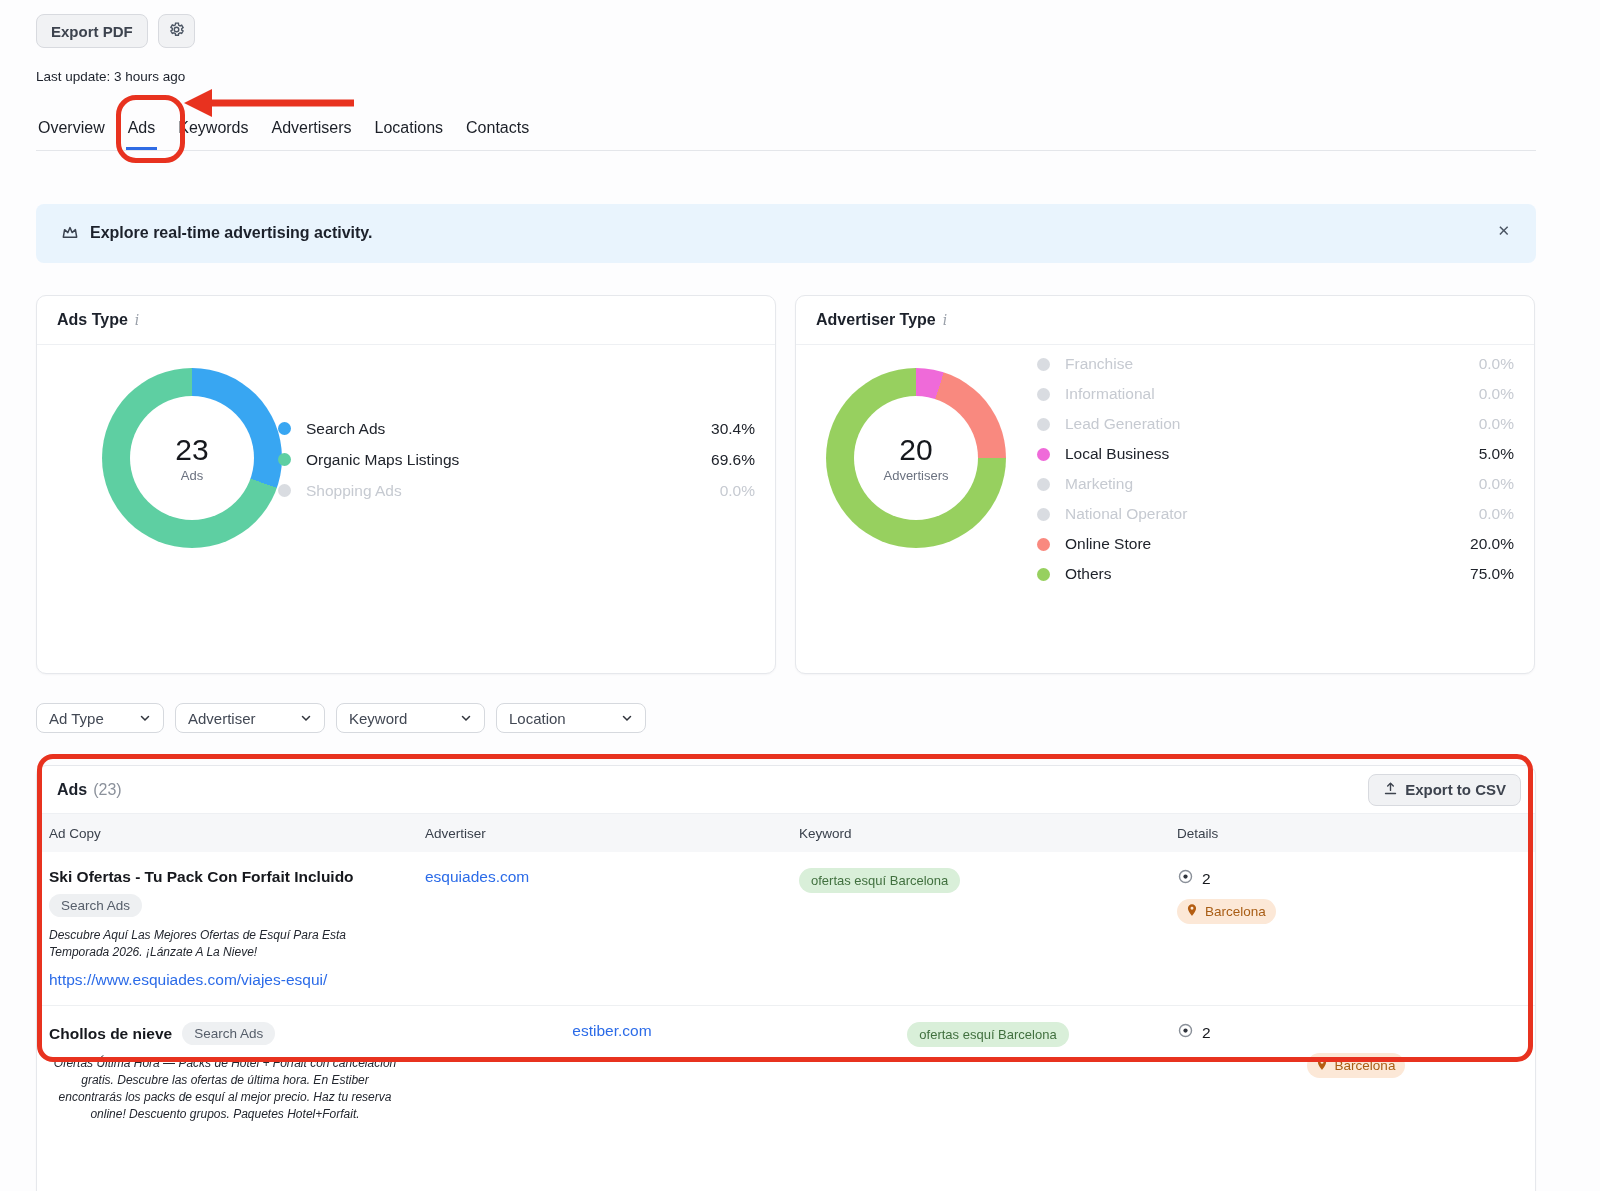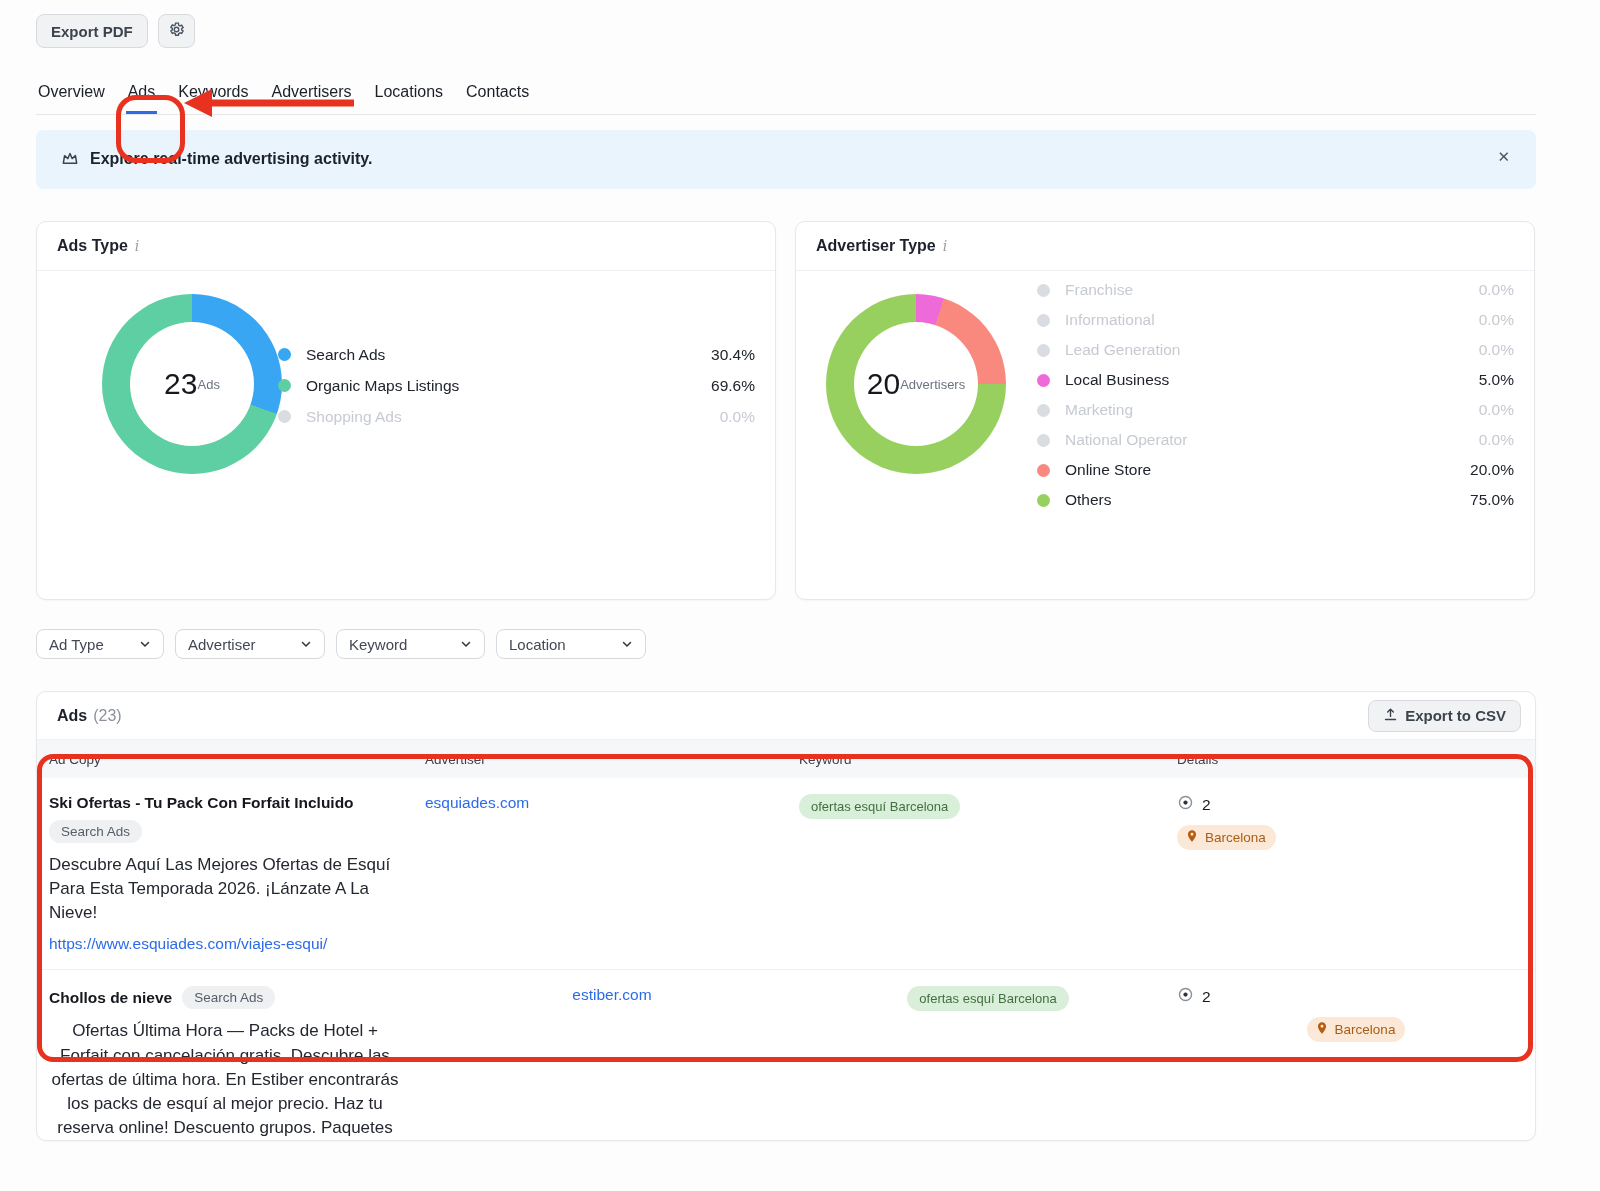--- a/index.html
+++ b/index.html
@@ -19,38 +19,38 @@
   .btn.icon-only { padding:6px 9px; }
   .last-update { margin-top:21px; font-size:13.5px; color:#1c212b; }
 
   
   .tabs { margin-top:35px; display:flex; column-gap:19px; border-bottom:1px solid #e4e6ea;
     padding-bottom:13px; position:relative; }
   .tab { font-size:16px; font-weight:500; color:#1b1f27; cursor:pointer; position:relative; padding:0 2px; }
   .tab.active::after { content:""; position:absolute; left:0; right:0; bottom:-13px; height:3px; background:#2f6be4; }
 
   
-  .banner { margin-top:15px; background:#e9f4fd; border-radius:8px; padding:19px 24px 20px 24px; position:relative; }
+  .banner { margin-top:53px; background:#e9f4fd; border-radius:8px; padding:19px 24px 20px 24px; position:relative; }
   .banner-title-row { display:flex; align-items:center; gap:10px; }
   .banner-title { font-size:16px; font-weight:bold; }
   .banner-body { margin-top:9px; margin-left:30px; font-size:15px; color:#1d2330; }
   .banner-close { position:absolute; right:26px; top:18px; color:#4b5563; font-size:15px; cursor:pointer; }
   .crown { color:#3b4350; display:inline-flex; }
 
   
   .cards { margin-top:32px; display:flex; gap:19px; }
   .card { background:#fff; border:1px solid #e6e8ec; border-radius:10px; box-shadow:0 1px 2px rgba(20,25,40,.04); }
   .chart-card { width:740px; height:379px; position:relative; }
   .card-head { height:49px; display:flex; align-items:center; gap:7px; padding:0 20px;
     border-bottom:1px solid #eef0f3; font-size:16px; font-weight:bold; }
   .info-i { color:#9aa0aa; font-family:"DejaVu Serif",serif; font-style:italic; font-size:14px; font-weight:normal; }
   .card-body { position:relative; height:268px; }
   .donut { position:absolute; width:180px; height:180px; border-radius:50%; }
   .donut-hole { position:absolute; left:28px; top:28px; width:124px; height:124px; border-radius:50%;
-    background:#fff; display:flex; align-items:center; justify-content:center; }
+    background:#fff; display:flex; flex-direction:column; align-items:center; justify-content:center; }
   .donut-num { font-size:30px; font-weight:500; color:#16181d; }
   .donut-sub { font-size:13px; color:#6b7280; margin-top:1px; }
   .legend { position:absolute; left:241px; right:20px; }
   .legend-row { display:flex; align-items:center; height:30px; }
   .legend-row.tall { height:31px; }
   .legend-dot { width:13px; height:13px; border-radius:50%; flex:0 0 13px; }
   .legend-label { margin-left:15px; font-size:15.5px; color:#20242c; }
   .legend-val { margin-left:auto; font-size:15.5px; color:#20242c; }
   .legend-row.muted .legend-label, .legend-row.muted .legend-val { color:#c6cad1; }
   .legend-row.muted .legend-dot { background:#d9dce1 !important; }
@@ -71,21 +71,21 @@
   .table-count { font-size:16px; color:#8b919b; margin-left:6px; }
   .csv-btn { margin-left:auto; }
   .cols { background:#f6f7f9; height:38px; display:grid; grid-template-columns:376px 374px 378px 1fr;
     align-items:center; padding-left:12px; font-size:13.5px; color:#3a414c; }
   .trow { display:grid; grid-template-columns:376px 374px 378px 1fr; padding:16px 0 16px 12px;
     border-bottom:1px solid #eef0f2; }
   .ad-title { font-size:15.5px; font-weight:bold; color:#16181d; }
   .title-line { display:flex; align-items:center; gap:10px; flex-wrap:wrap; }
   .type-pill { display:inline-block; background:#eef0f2; color:#565e6a; font-size:13.5px;
     border-radius:999px; padding:4px 12px; }
-  .ad-desc { margin-top:10px; font-size:17px; line-height:1.42; color:#23272f; max-width:345px; }
+  .ad-desc { margin-top:10px; font-size:12px; line-height:1.42; color:#23272f; max-width:345px;font-style:italic; }
   .ad-url { display:inline-block; margin-top:10px; font-size:15.5px; color:#2b6be8; text-decoration:none; }
   .adv-link { font-size:15.5px; color:#2b6be8; text-decoration:none; }
   .kw-pill { display:inline-block; background:#d9efd9; color:#41703f; font-size:13px;
     border-radius:999px; padding:5px 12px; }
   .views { display:flex; align-items:center; gap:8px; font-size:15.5px; color:#16181d; }
   .loc-pill { display:inline-flex; align-items:center; gap:6px; margin-top:10px; background:#fce8d7;
     color:#a85d15; font-size:13.5px; border-radius:999px; padding:4px 10px 4px 8px; }
 
   
   .ann { position:absolute; pointer-events:none; z-index:50; }
@@ -103,20 +103,21 @@
       <button class="btn icon-only">
         <span>
           <svg width="17" height="17" viewBox="0 0 24 24" fill="none" stroke="#4b5563" stroke-width="2">
             <circle cx="12" cy="12" r="3.2"></circle>
             <path d="M19.4 12a7.4 7.4 0 0 0-.1-1.1l2-1.5-2-3.4-2.3 1a7.5 7.5 0 0 0-1.9-1.1L14.7 3h-4l-.4 2.5a7.5 7.5 0 0 0-1.9 1.1l-2.3-1-2 3.4 2 1.5a7.4 7.4 0 0 0 0 2.2l-2 1.5 2 3.4 2.3-1a7.5 7.5 0 0 0 1.9 1.1l.4 2.5h4l.4-2.5a7.5 7.5 0 0 0 1.9-1.1l2.3 1 2-3.4-2-1.5c.07-.36.1-.73.1-1.1Z"></path>
           </svg>
         </span>
       </button>
     </div>
   </div>
+  <div class="last-update">Last update: 3 hours ago</div>
 
   <div class="tabs">
     <span class="tab">Overview</span>
     <span class="tab active">Ads</span>
     <span class="tab">Keywords</span>
     <span class="tab">Advertisers</span>
     <span class="tab">Locations</span>
     <span class="tab">Contacts</span>
   </div>
 

